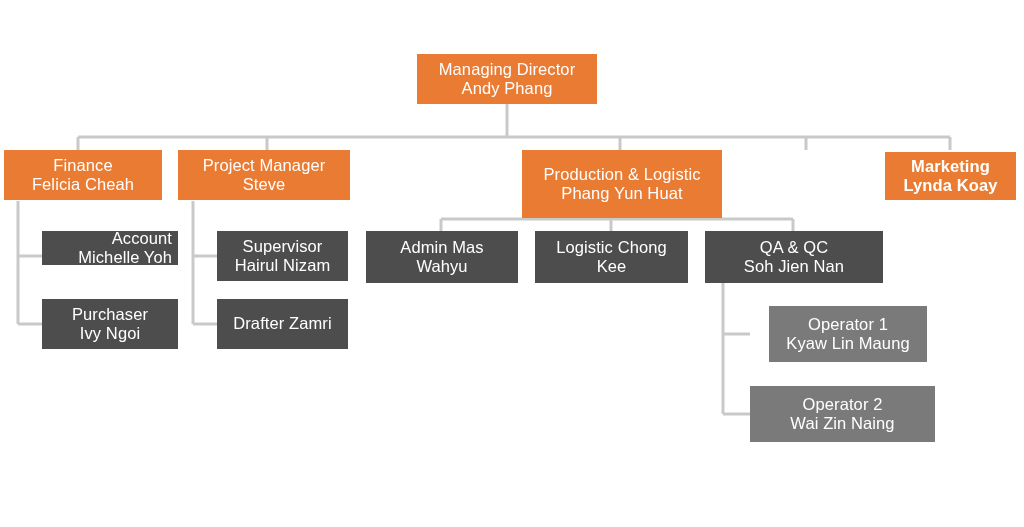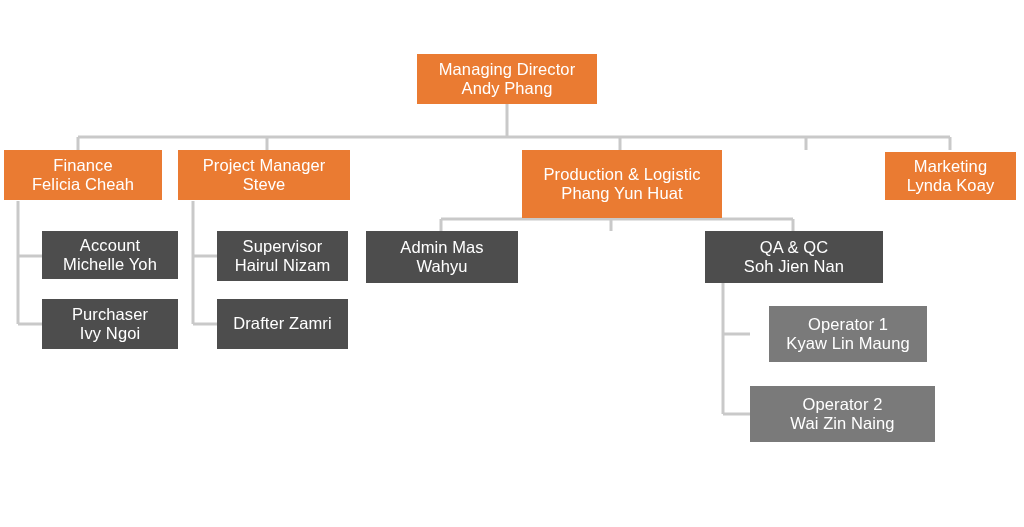--- a/index.html
+++ b/index.html
@@ -96,26 +96,26 @@
     <span class="ln">Project Manager</span>
     <span class="ln">Steve</span>
   </div>
 
   <div class="node orange" style="left:522px; top:150px; width:200px; height:68px;">
     <span class="ln">Production &amp; Logistic</span>
     <span class="ln">Phang Yun Huat</span>
   </div>
 
 
-  <div class="node orange" style="left:885px; top:152px; width:131px; height:48px;">
+  <div class="node orange" style="left:885px; top:152px; width:131px; height:48px;font-weight:bold;">
     <span class="ln">Marketing</span>
     <span class="ln">Lynda Koay</span>
   </div>
 
-  <div class="node dark" style="left:42px; top:231px; width:136px; height:48px;">
+  <div class="node dark" style="left:42px; top:231px; width:136px; height:34px;align-items:flex-end;">
     <span class="ln">Account</span>
     <span class="ln">Michelle Yoh</span>
   </div>
 
   <div class="node dark" style="left:42px; top:299px; width:136px; height:50px;">
     <span class="ln">Purchaser</span>
     <span class="ln">Ivy Ngoi</span>
   </div>
 
   <div class="node dark" style="left:217px; top:231px; width:131px; height:50px;">
@@ -125,20 +125,24 @@
 
   <div class="node dark" style="left:217px; top:299px; width:131px; height:50px;">
     <span class="ln">Drafter Zamri</span>
   </div>
 
   <div class="node dark" style="left:366px; top:231px; width:152px; height:52px;">
     <span class="ln">Admin Mas</span>
     <span class="ln">Wahyu</span>
   </div>
 
+  <div class="node dark" style="left:535px; top:231px; width:153px; height:52px;">
+    <span class="ln">Logistic Chong</span>
+    <span class="ln">Kee</span>
+  </div>
 
   <div class="node dark" style="left:705px; top:231px; width:178px; height:52px;">
     <span class="ln">QA &amp; QC</span>
     <span class="ln">Soh Jien Nan</span>
   </div>
 
   <div class="node mid" style="left:769px; top:306px; width:158px; height:56px;">
     <span class="ln">Operator 1</span>
     <span class="ln">Kyaw Lin Maung</span>
   </div>

